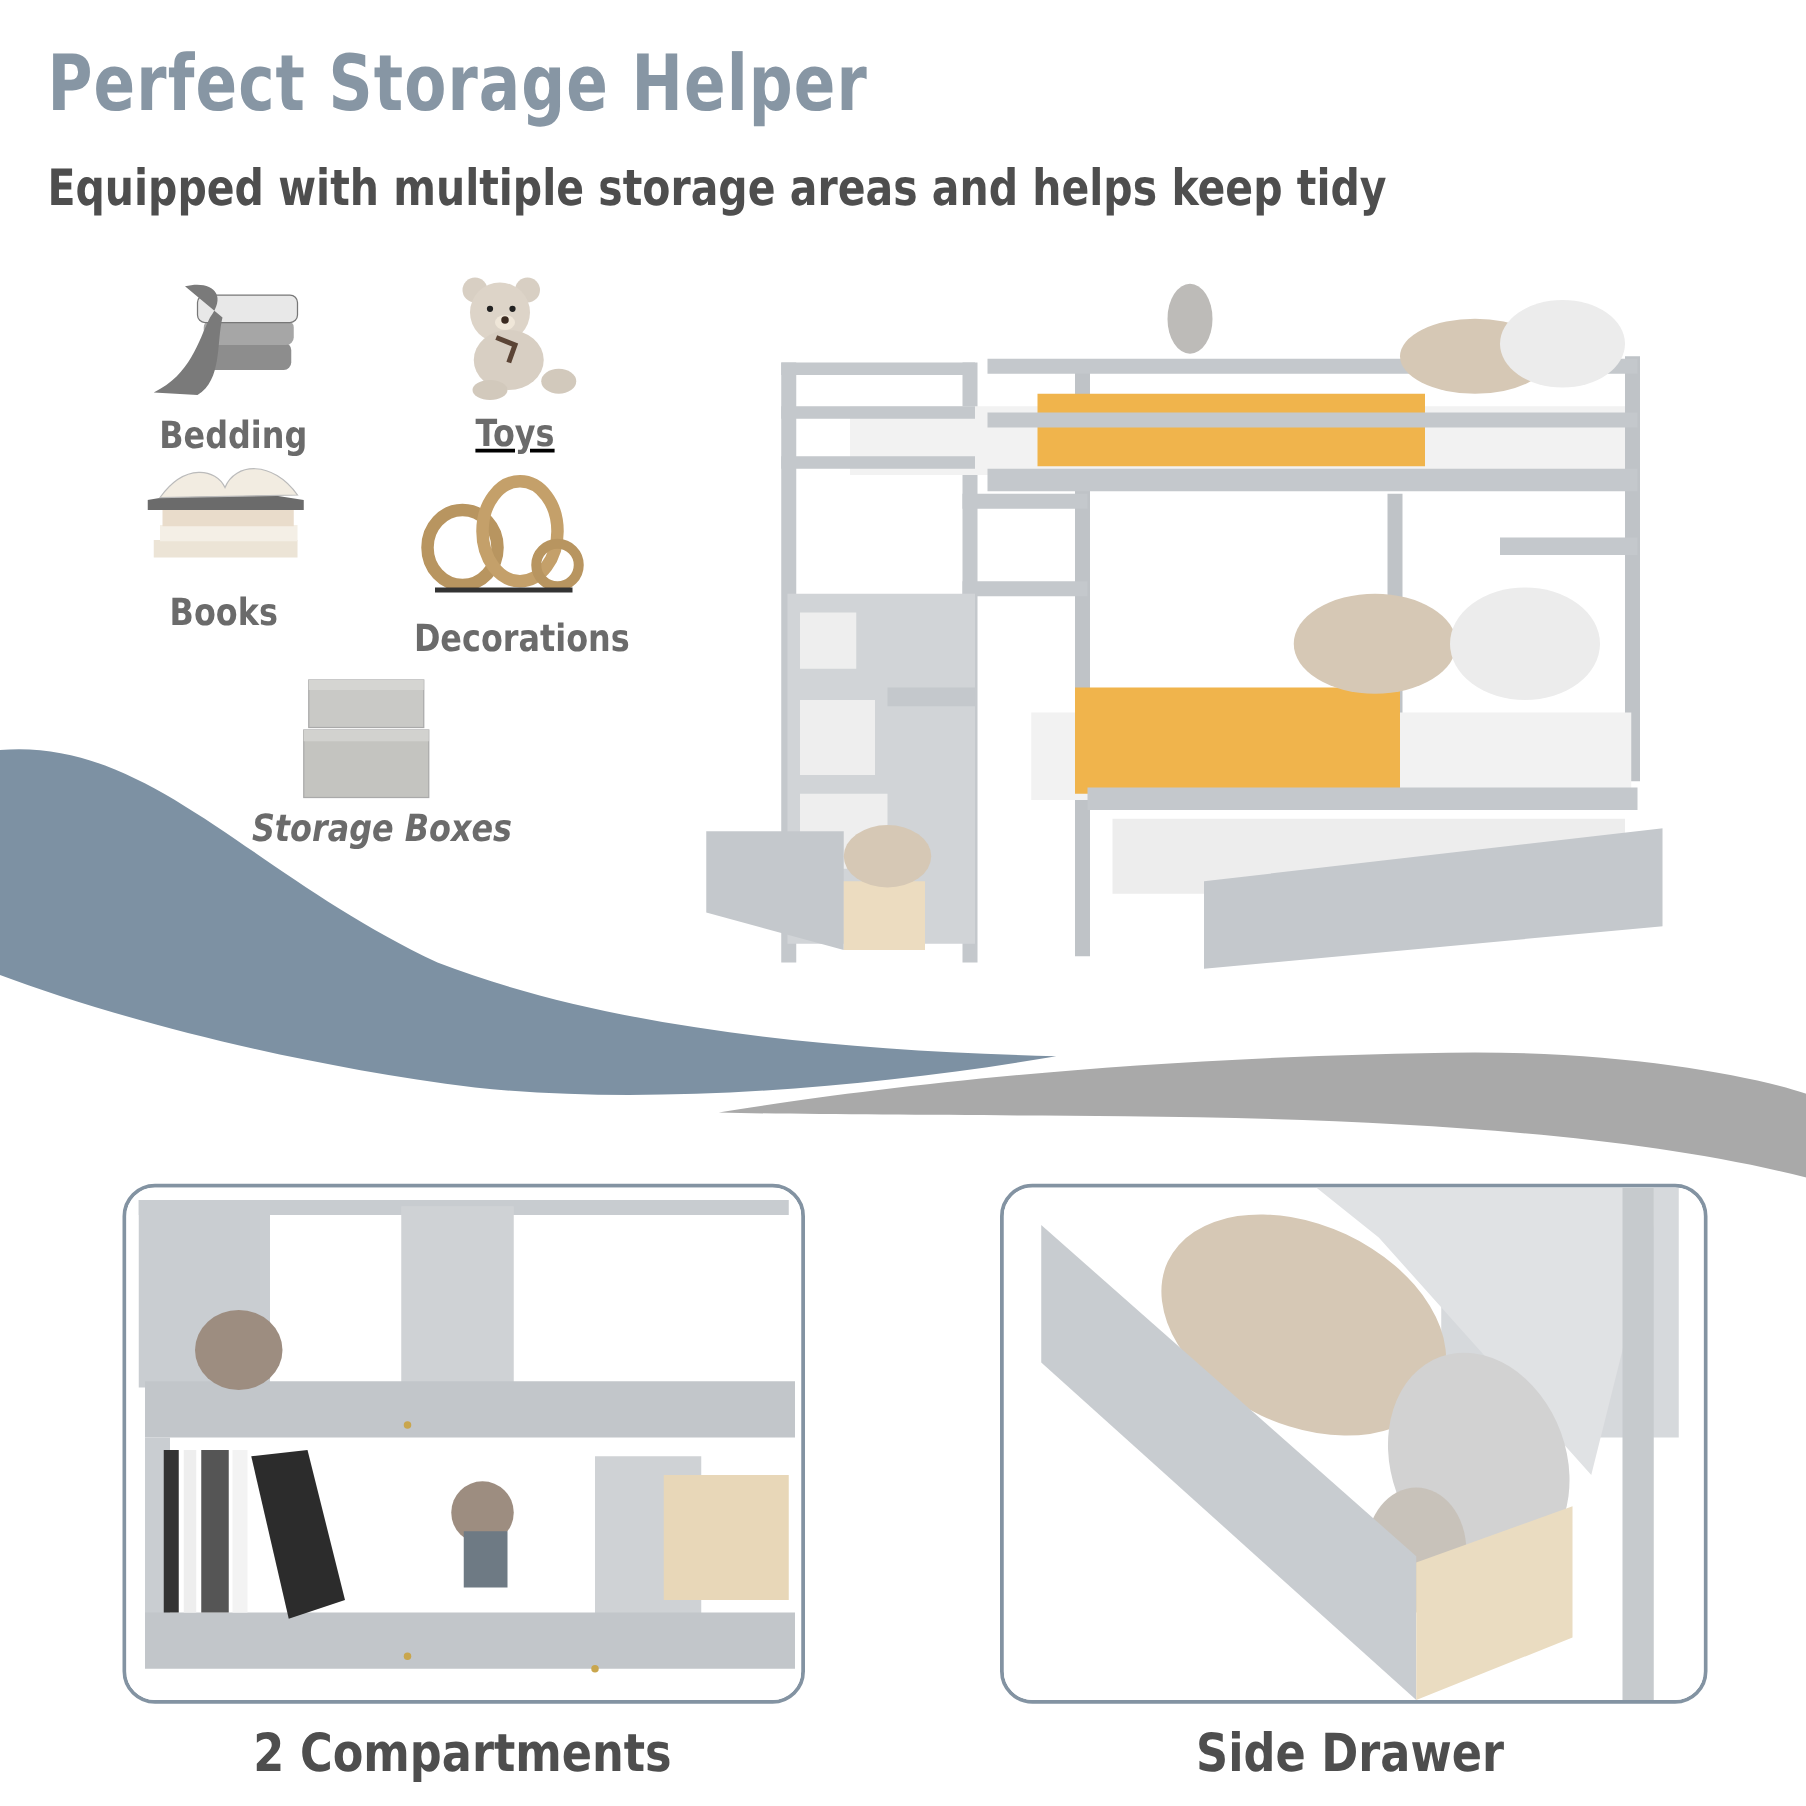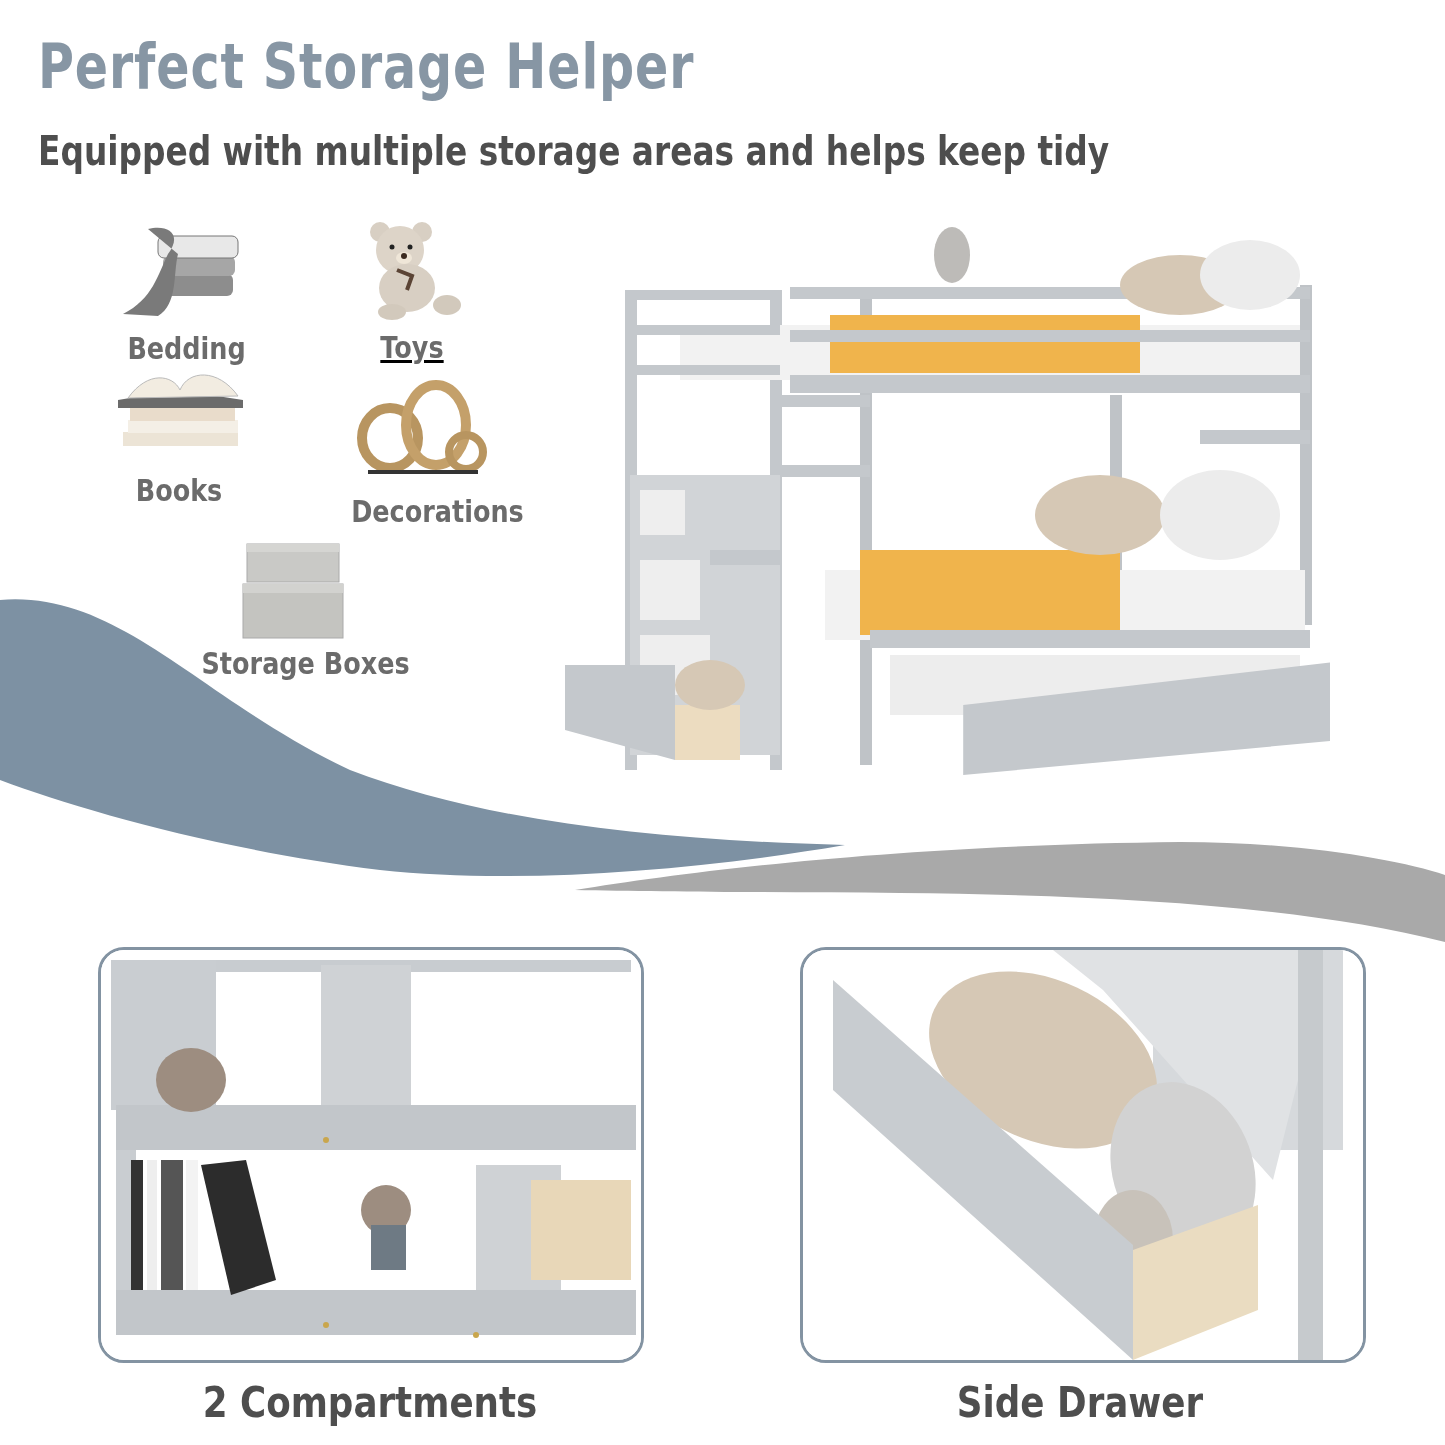--- a/index.html
+++ b/index.html
@@ -53,33 +53,33 @@
   <svg width="130" height="95" viewBox="0 0 130 95">
     <rect x="5" y="72" width="115" height="14" fill="#ece4d6"></rect>
     <rect x="10" y="60" width="110" height="13" fill="#f4efe6"></rect>
     <rect x="12" y="48" width="105" height="13" fill="#e9dccb"></rect>
     <path d="M0,40 L60,30 L125,40 L125,48 L0,48 Z" fill="#6b6b6b"></path>
     <path d="M10,38 C30,10 55,15 62,30 C70,10 100,8 120,36 Z" fill="#f2ece1" stroke="#bbb" stroke-width="1"></path>
   </svg>
   <div class="cat-label" style="margin-top:14px;margin-left:-8px;">Books</div>
 </div>
 
-<div class="abs" style="left:338px;top:380px;width:175px;height:150px;">
+<div class="abs" style="left:318px;top:380px;width:175px;height:150px;">
   <svg width="175" height="100" viewBox="0 0 175 100">
     <g transform="translate(20,0)">
       <ellipse cx="32" cy="58" rx="28" ry="30" fill="none" stroke="#b89560" stroke-width="10"></ellipse>
       <ellipse cx="78" cy="45" rx="30" ry="40" fill="none" stroke="#c4a06a" stroke-width="10"></ellipse>
       <ellipse cx="108" cy="72" rx="17" ry="17" fill="none" stroke="#b89560" stroke-width="8"></ellipse>
       <rect x="10" y="90" width="110" height="4" fill="#333"></rect>
     </g>
   </svg>
   <div class="cat-label" style="margin-top:10px;">Decorations</div>
 </div>
 
-<div class="abs" style="left:185px;top:540px;width:220px;height:150px;">
+<div class="abs" style="left:185px;top:540px;width:220px;height:150px;font-style:italic;">
   <svg width="220" height="100" viewBox="0 0 220 100" style="display:block;">
     <rect x="62" y="4" width="92" height="38" fill="#c9c9c6" stroke="#aaa" stroke-width="1"></rect>
     <rect x="62" y="4" width="92" height="8" fill="#d5d5d2"></rect>
     <rect x="58" y="44" width="100" height="54" fill="#c4c4c0" stroke="#aaa" stroke-width="1"></rect>
     <rect x="58" y="44" width="100" height="9" fill="#d2d2cf"></rect>
   </svg>
   <div class="cat-label" style="margin-top:6px;">Storage Boxes</div>
 </div>
 
 <svg class="abs" style="left:560px;top:215px;" width="770" height="565" viewBox="0 0 770 565">

